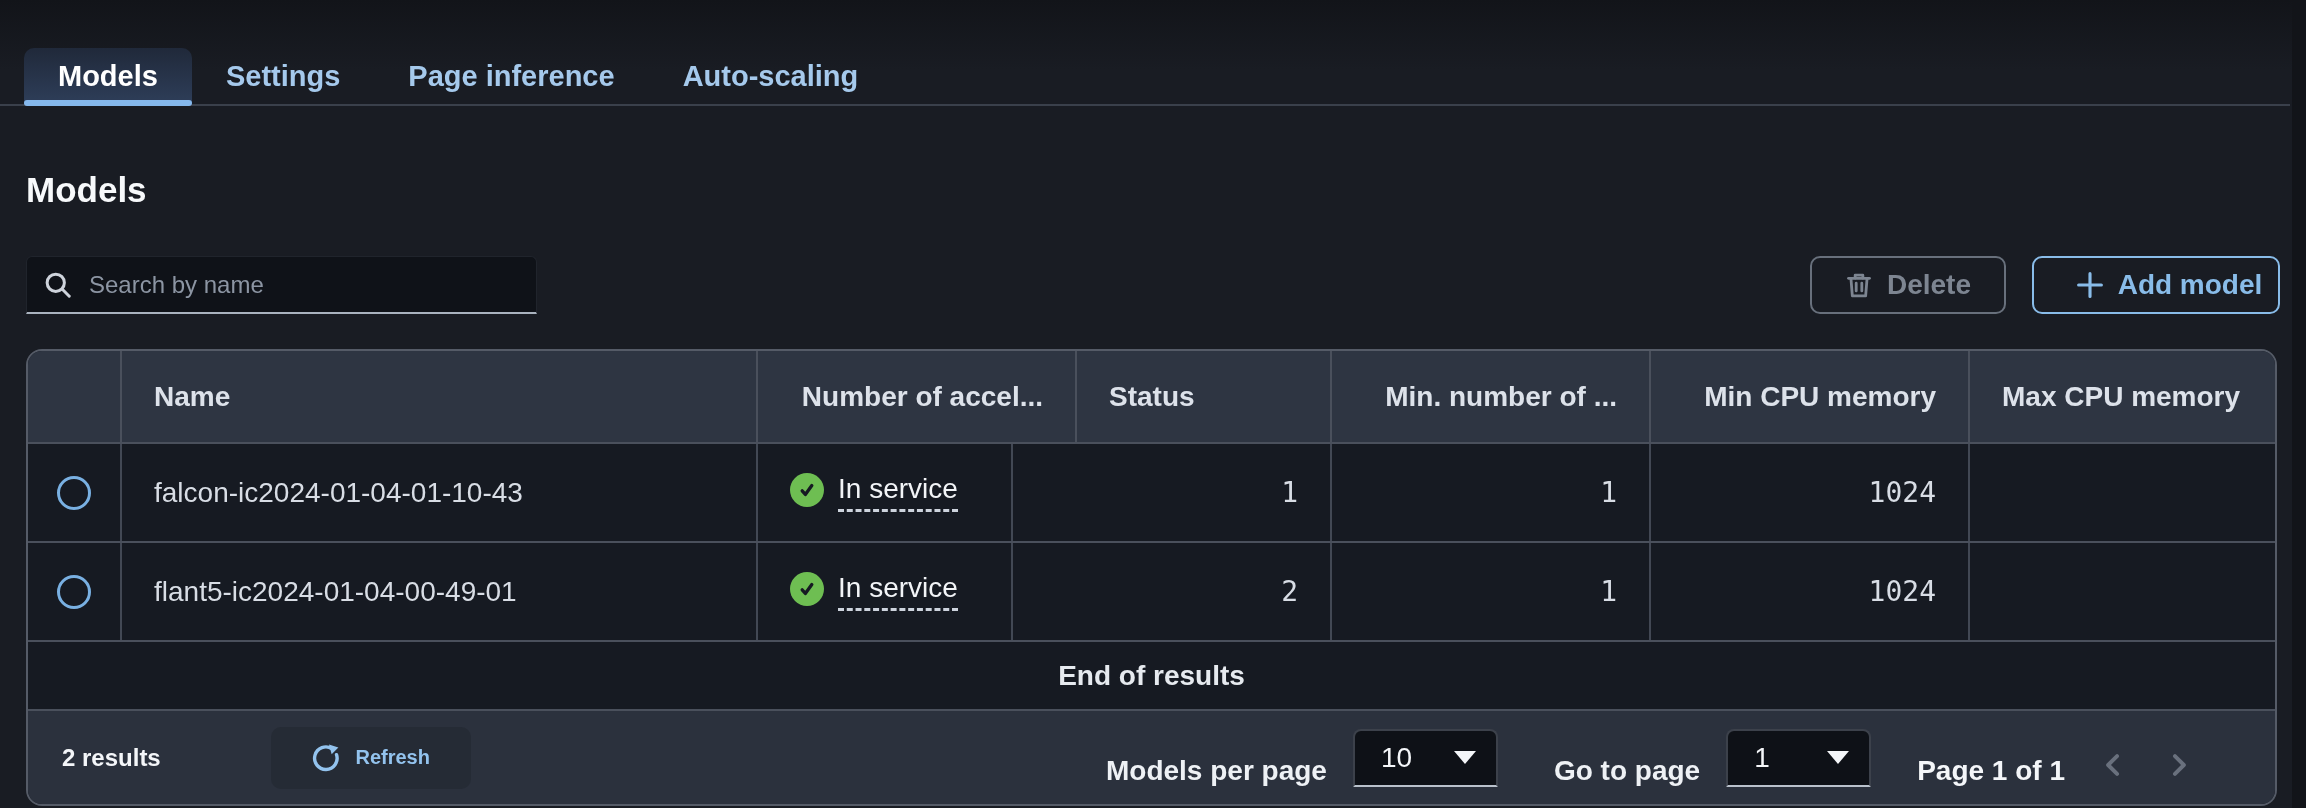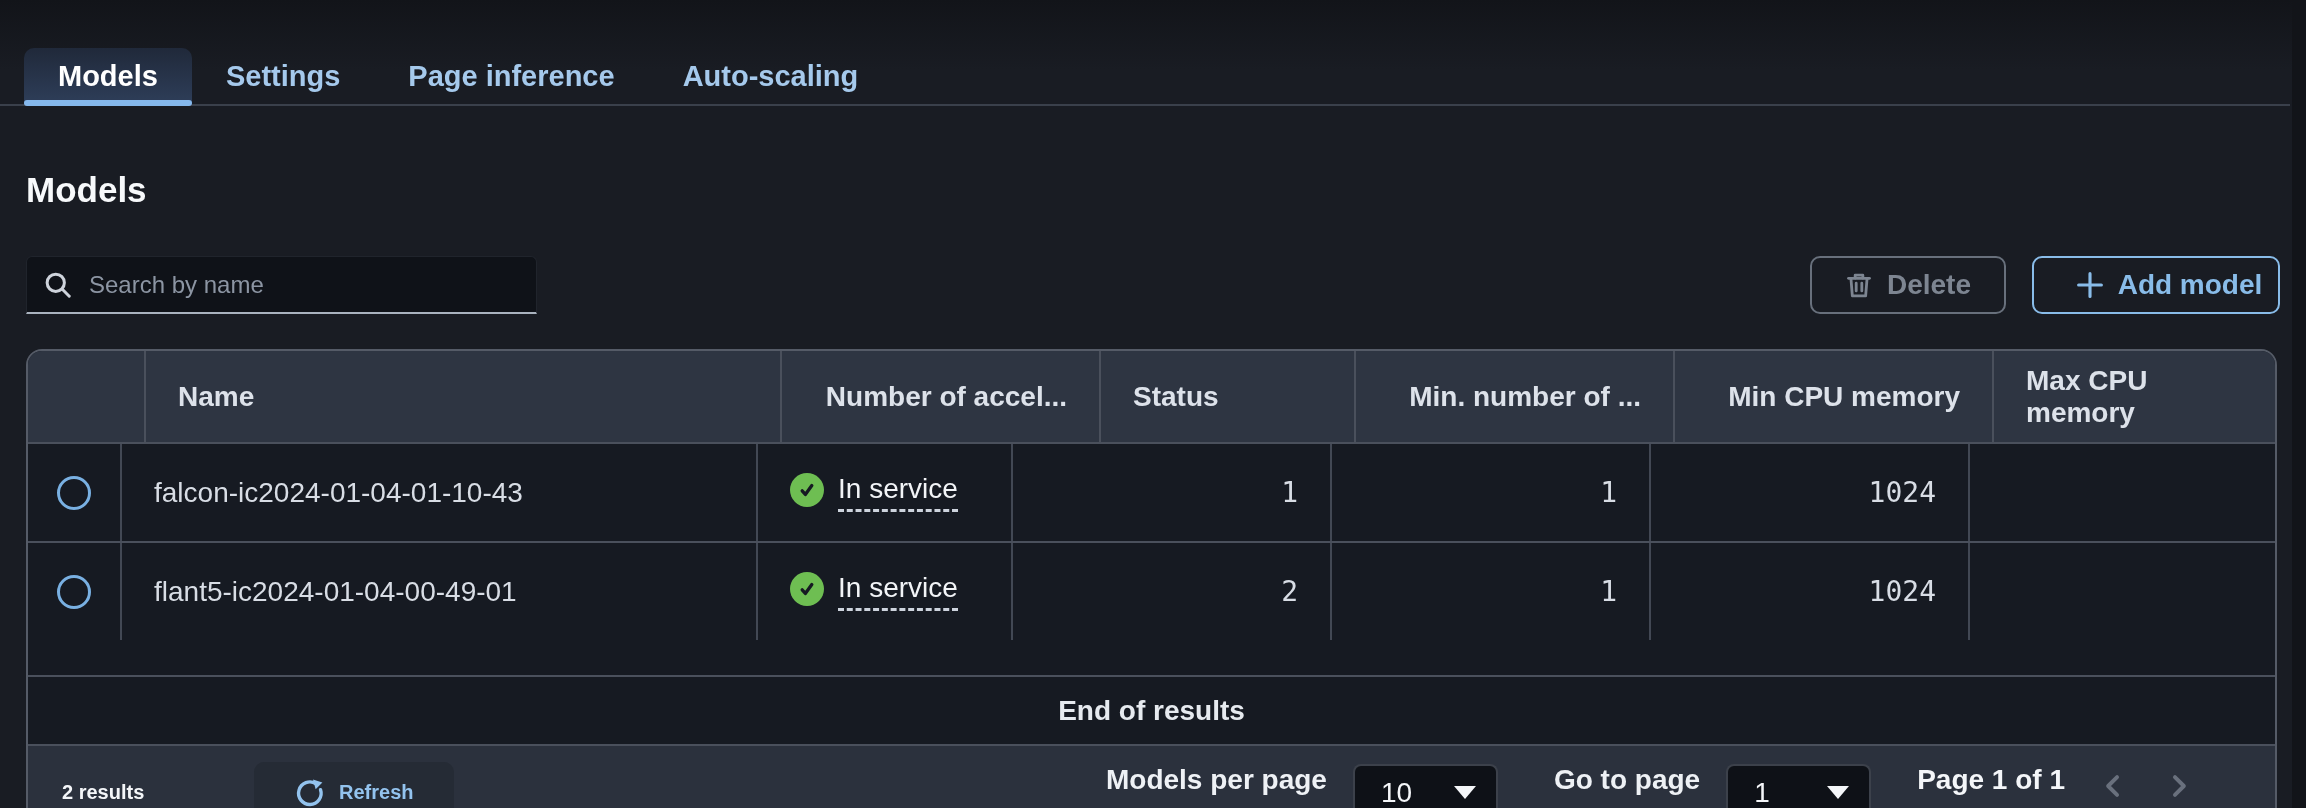--- a/index.html
+++ b/index.html
@@ -51,46 +51,46 @@
   .table-card { margin:35px 26px 0 26px; width:2251px;
     border:2px solid #555b67; border-radius:16px; overflow:hidden;
     background:#161a22; }
   .t-row { display:flex; width:100%; }
   .cell { display:flex; align-items:center; padding:0 32px; }
   .c-sel   { width:92px;  justify-content:center; padding:0; }
   .c-name  { width:636px; }
   .c-status{ width:255px; }
   .c-num   { width:319px; justify-content:flex-end; }
   .c-last  { flex:1; }
-  .t-head { height:91px; background:#2e3542;padding-left:24px; }
+  .t-head { height:91px; background:#2e3542; }
   .t-head .cell { font-weight:700; font-size:28px; color:#dde2ea; }
   .t-head .cell + .cell { border-left:2px solid #4a505c; }
   .t-body-row { height:99px; background:#161a22; border-top:2px solid #4a505c; font-size:28px; }
   .t-body-row .cell + .cell { border-left:2px solid #424854; }
   .num { font-family:"DejaVu Sans Mono", monospace; font-size:28px; color:#d8dde5; }
   .radio { width:34px; height:34px; border-radius:50%; border:3px solid #79b0e2;
     background:transparent; cursor:pointer; }
   .status-wrap { display:flex; align-items:flex-start; gap:14px; }
   .status-dot { width:34px; height:34px; border-radius:50%; background:#6ebe52;
     display:flex; align-items:center; justify-content:center; flex:0 0 auto; }
   .status-dot svg { width:22px; height:22px; stroke:#161a22; }
   .status-text { color:#f2f4f7; border-bottom:3px dashed #cdd3dd; padding-bottom:4px; cursor:help; }
   .t-eor { height:69px; border-top:2px solid #4a505c; display:flex; align-items:center;
-    justify-content:center; font-size:28px; font-weight:600; color:#e6eaef; background:#161a22;margin-top:35px; }
+    justify-content:center; font-size:28px; font-weight:600; color:#e6eaef; background:#161a22; }
 
   
   .t-foot { height:95px; background:#2b313d; border-top:2px solid #4a505c;
     display:flex; align-items:center; padding:0 74px 0 34px; }
-  .results-count { font-size:20px; font-weight:700; color:#f4f6f9; }
+  .results-count { font-size:24px; font-weight:700; color:#f4f6f9; }
   .btn-refresh { margin-left:110px; width:200px; height:62px; background:#252b35;
     border:none; border-radius:10px; color:#93c3ee; font-size:20px; font-weight:700;
     display:flex; align-items:center; justify-content:center; gap:14px;
     font-family:"Liberation Sans", sans-serif; cursor:pointer; }
   .btn-refresh svg { width:30px; height:30px; }
-  .foot-right { margin-left:auto; display:flex; align-items:flex-start; }
+  .foot-right { margin-left:auto; display:flex; align-items:flex-end; }
   .foot-label { font-size:28px; font-weight:600; color:#eef1f5; }
   .select { width:145px; height:58px; margin-left:26px; background:#0e1117;
     border:2px solid #3c414b; border-bottom:2px solid #b9c1cc; border-radius:8px 8px 0 0;
     display:flex; align-items:center; padding:0 20px 0 26px; cursor:pointer; }
   .select .sel-val { font-size:28px; color:#f4f6f9; }
   .caret-down { margin-left:auto; width:0; height:0;
     border-left:11px solid transparent; border-right:11px solid transparent;
     border-top:13px solid #f4f6f9; }
   .sp-56 { width:56px; } .sp-46 { width:46px; }
   .page-indicator { font-size:28px; font-weight:600; color:#f4f6f9; }

